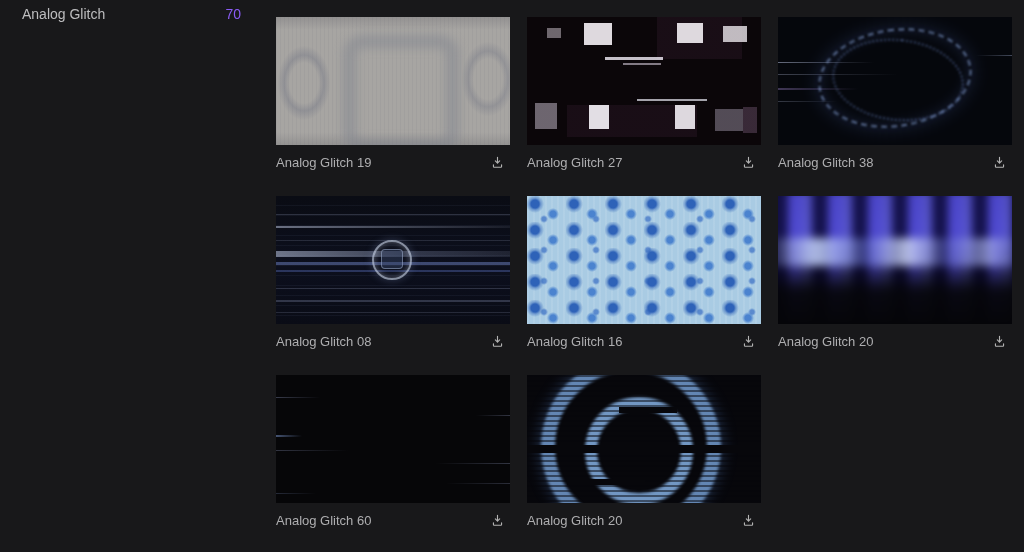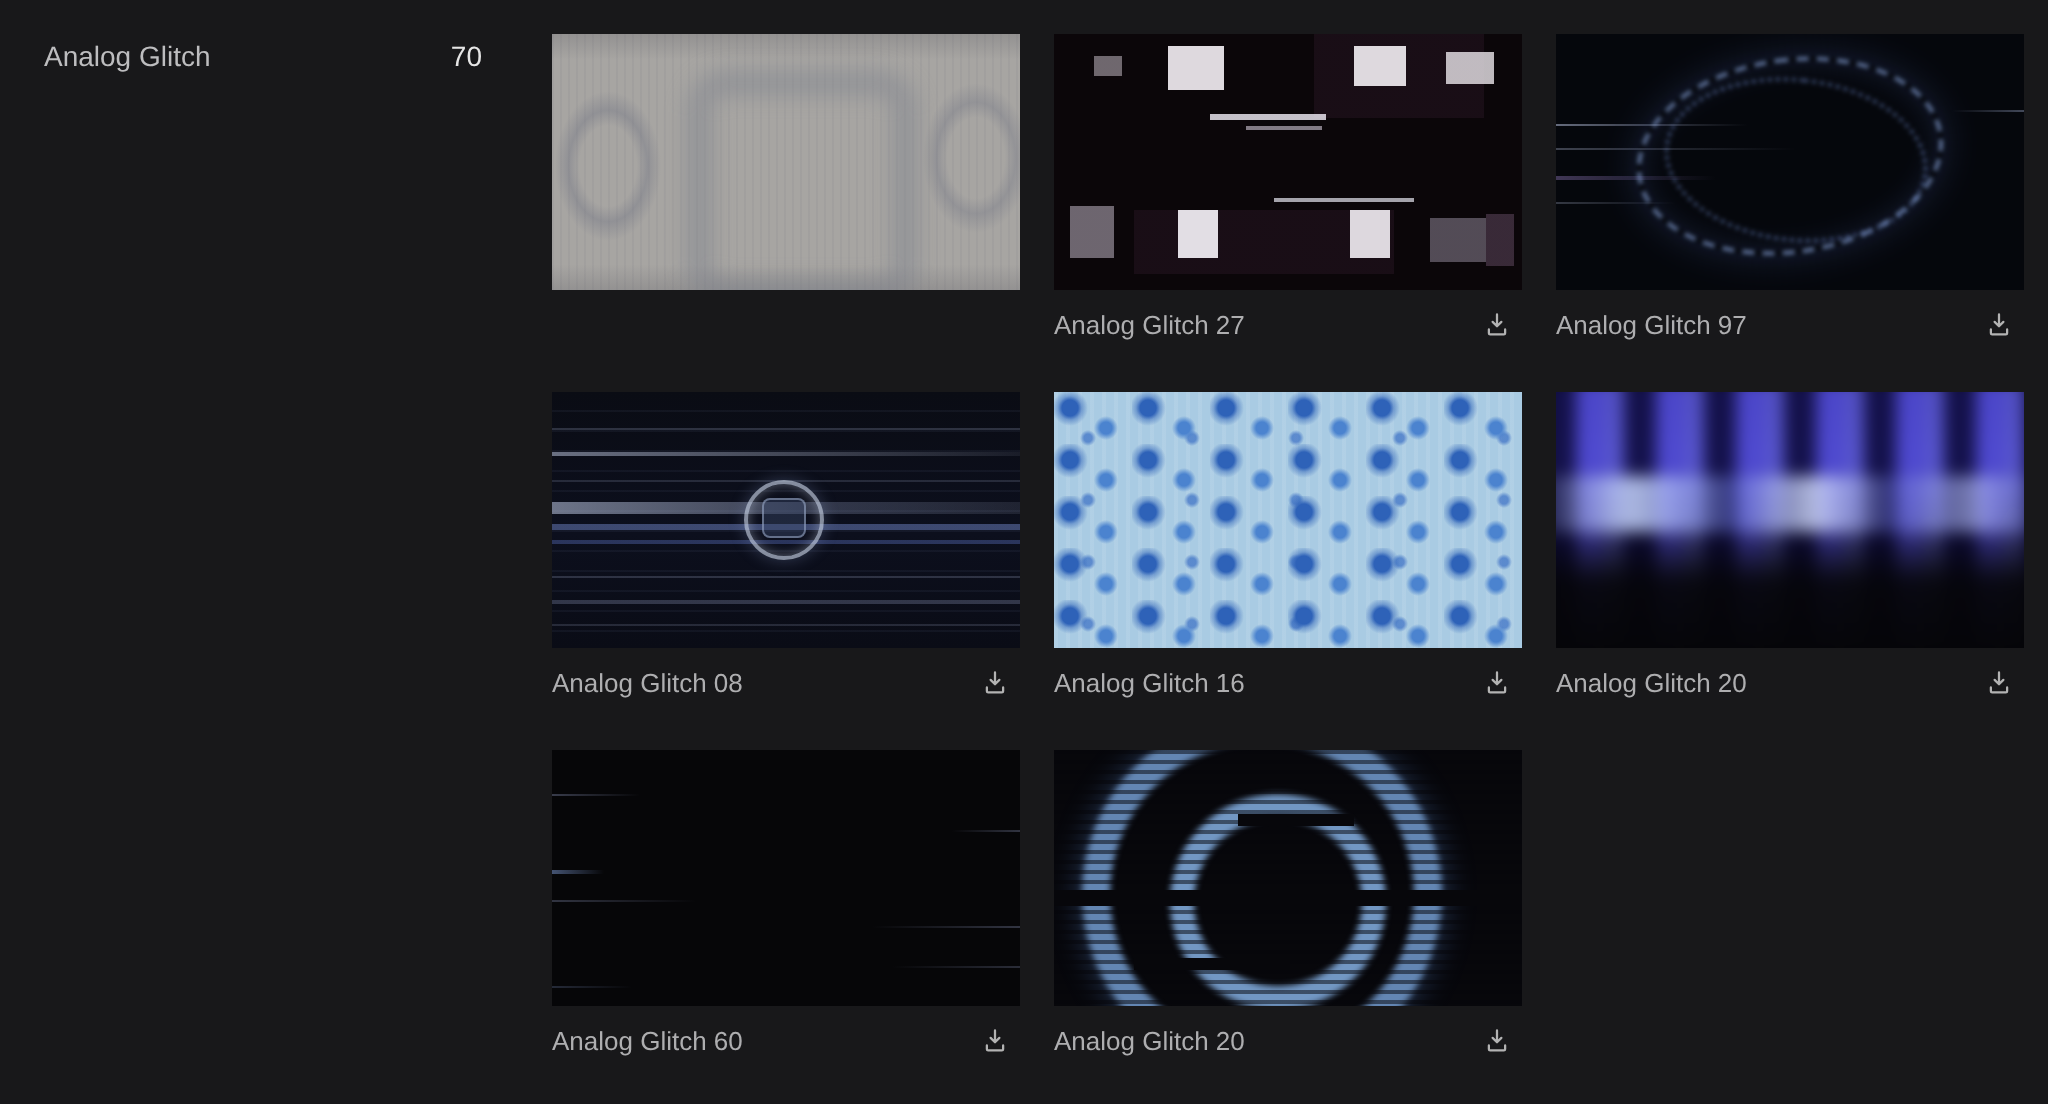--- a/index.html
+++ b/index.html
@@ -5,25 +5,25 @@
   html,body{margin:0;padding:0;}
   body{
     width:1024px;height:552px;position:relative;overflow:hidden;
     background:#18181a;
     font-family:"Liberation Sans","DejaVu Sans",sans-serif;
     -webkit-font-smoothing:antialiased;
   }
 
   
   .sidebar-row{
-    position:absolute;left:22px;top:20px;width:219px;
+    position:absolute;left:22px;top:6px;width:219px;
     display:flex;justify-content:space-between;align-items:center;
     color:#bdbdbf;font-size:14px;line-height:17px;
   }
-  .sidebar-row .count{color:#e5e5e5;}
+  .sidebar-row .count{color:#8b5cf6;}
 
   
   .grid{
     position:absolute;left:276px;top:17px;
     display:grid;grid-template-columns:repeat(3,234px);
     column-gap:17px;row-gap:17px;
   }
   .card{width:234px;}
   .thumb{
     width:234px;height:128px;position:relative;overflow:hidden;
@@ -206,20 +206,28 @@
   <span class="label">Analog Glitch</span>
   <span class="count">70</span>
 </div>
 
 <div class="grid">
 
   <div class="card">
     <div class="thumb t19">
         <div class="art"></div>
       </div>
+    <div class="caption">
+      <span class="title">Analog Glitch 19</span>
+      <button class="dl-btn">
+        <svg width="15" height="15" viewBox="0 0 24 24">
+            <path d="M12 3.5v9.5M8.5 9.5L12 13l3.5-3.5M5.5 15.5v3c0 .6.4 1 1 1h11c.6 0 1-.4 1-1v-3" stroke="#b3b3b3" stroke-width="1.8" fill="none" stroke-linecap="round" stroke-linejoin="round"></path>
+          </svg>
+      </button>
+    </div>
   </div>
 
   <div class="card">
     <div class="thumb t27">
         <div class="art"></div>
       </div>
     <div class="caption">
       <span class="title">Analog Glitch 27</span>
       <button class="dl-btn">
         <svg width="15" height="15" viewBox="0 0 24 24">
@@ -227,21 +235,21 @@
           </svg>
       </button>
     </div>
   </div>
 
   <div class="card">
     <div class="thumb t53">
         <div class="art"></div>
       </div>
     <div class="caption">
-      <span class="title">Analog Glitch 97</span>
+      <span class="title">Analog Glitch 38</span>
       <button class="dl-btn">
         <svg width="15" height="15" viewBox="0 0 24 24">
             <path d="M12 3.5v9.5M8.5 9.5L12 13l3.5-3.5M5.5 15.5v3c0 .6.4 1 1 1h11c.6 0 1-.4 1-1v-3" stroke="#b3b3b3" stroke-width="1.8" fill="none" stroke-linecap="round" stroke-linejoin="round"></path>
           </svg>
       </button>
     </div>
   </div>
 
   <div class="card">
     <div class="thumb t08">

